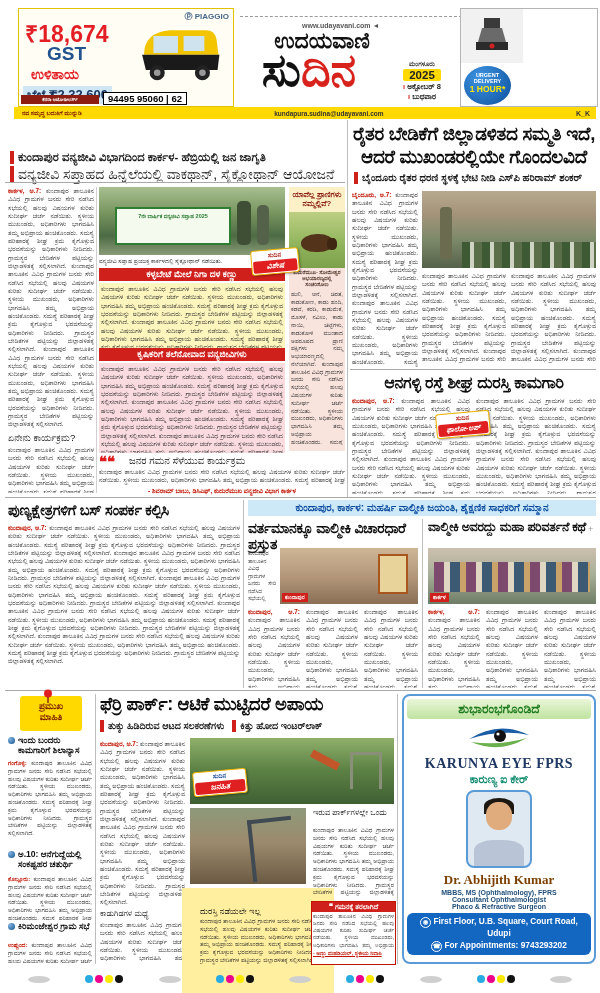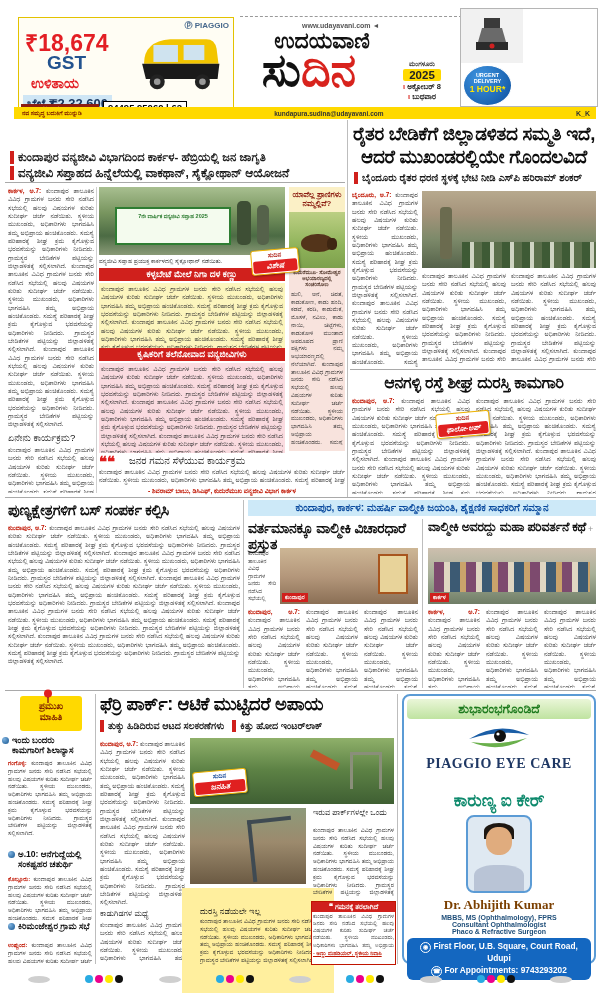--- a/index.html
+++ b/index.html
@@ -31,21 +31,21 @@
   .cmyk{display:flex;gap:2px}
   .cmyk i{width:8px;height:8px;border-radius:50%;display:block}
   .greydot{width:22px;height:7px;background:#cfcfcf;border-radius:50%}
   .serif{font-family:"Liberation Serif",serif}
 </style>
 </head>
 <body>
 
 <div id="page">
 
-  <div class="abs" style="left:18px;top:17px;width:214px;height:97px;border:1px solid #e3c200;background:#fffdf4">
+  <div class="abs" style="left:18px;top:8px;width:214px;height:97px;border:1px solid #e3c200;background:#fffdf4">
     <div class="abs" style="right:4px;top:2px;font-size:8px;font-weight:bold;color:#47688c">
       <span>ⓟ</span>
       <span>PIAGGIO</span>
     </div>
     <div class="abs" style="left:6px;top:8px;font-size:23px;font-weight:900;color:#e31e24">₹18,674</div>
     <div class="abs" style="left:28px;top:34px;font-size:19px;font-weight:900;color:#23538f">GST</div>
     <div class="abs" style="left:12px;top:57px;font-size:14px;font-weight:900;color:#e31e24">ಉಳಿತಾಯ</div>
     <div class="abs" style="left:4px;top:77px;background:#cfe6f5;color:#17355e;font-size:13px;font-weight:900;padding:1px 4px">ಬೆಲೆ ₹2,32,600</div>
     <div class="abs" style="right:2px;top:10px;width:108px;height:66px">
       <svg width="108" height="66" viewBox="0 0 110 70">
@@ -106,21 +106,21 @@
     <span style="font-size:7px;font-weight:900;color:#333;margin-right:6px">K_K</span>
   </div>
 
   <div class="abs" style="left:10px;top:151px;width:330px">
     <div class="bullets" style="margin-bottom:2px">
       <span class="bar"></span>
       <span style="font-size:11.5px;font-weight:700">ಕುಂದಾಪುರ ವನ್ಯಜೀವಿ ವಿಭಾಗದಿಂದ ಕಾರ್ಕಳ- ಹೆಬ್ರಿಯಲ್ಲಿ ಜನ ಜಾಗೃತಿ</span>
     </div>
     <div class="bullets">
       <span class="bar"></span>
-      <span style="font-size:12px;font-weight:700">ವನ್ಯಜೀವಿ ಸಪ್ತಾಹದ ಹಿನ್ನೆಲೆಯಲ್ಲಿ ವಾಕಥಾನ್, ಸೈಕ್ಲೋಥಾನ್ ಆಯೋಜನೆ</span>
+      <span style="font-size:14px;font-weight:400">ವನ್ಯಜೀವಿ ಸಪ್ತಾಹದ ಹಿನ್ನೆಲೆಯಲ್ಲಿ ವಾಕಥಾನ್, ಸೈಕ್ಲೋಥಾನ್ ಆಯೋಜನೆ</span>
     </div>
   </div>
   <div class="hl" style="left:5px;top:182px;width:340px"></div>
 
   <div class="abs bod" style="left:8px;top:187px;width:86px;height:306px">
     <span class="dl">ಕಾರ್ಕಳ, ಅ.7:</span>
     <span>ಕುಂದಾಪುರ ತಾಲೂಕಿನ ವಿವಿಧ ಗ್ರಾಮಗಳ ಜನರು ಸೇರಿ ನಡೆಸಿದ ಸಭೆಯಲ್ಲಿ ಹಲವು ವಿಷಯಗಳ ಕುರಿತು ಸುದೀರ್ಘ ಚರ್ಚೆ ನಡೆಯಿತು. ಸ್ಥಳೀಯ ಮುಖಂಡರು, ಅಧಿಕಾರಿಗಳು ಭಾಗವಹಿಸಿ ತಮ್ಮ ಅಭಿಪ್ರಾಯ ಹಂಚಿಕೊಂಡರು. ಸಮಸ್ಯೆ ಪರಿಹಾರಕ್ಕೆ ಶೀಘ್ರ ಕ್ರಮ ಕೈಗೊಳ್ಳುವ ಭರವಸೆಯನ್ನು ಅಧಿಕಾರಿಗಳು ನೀಡಿದರು. ಗ್ರಾಮಸ್ಥರ ಬೇಡಿಕೆಗಳ ಪಟ್ಟಿಯನ್ನು ಜಿಲ್ಲಾಡಳಿತಕ್ಕೆ ಸಲ್ಲಿಸಲಾಗಿದೆ. ಕುಂದಾಪುರ ತಾಲೂಕಿನ ವಿವಿಧ ಗ್ರಾಮಗಳ ಜನರು ಸೇರಿ ನಡೆಸಿದ ಸಭೆಯಲ್ಲಿ ಹಲವು ವಿಷಯಗಳ ಕುರಿತು ಸುದೀರ್ಘ ಚರ್ಚೆ ನಡೆಯಿತು. ಸ್ಥಳೀಯ ಮುಖಂಡರು, ಅಧಿಕಾರಿಗಳು ಭಾಗವಹಿಸಿ ತಮ್ಮ ಅಭಿಪ್ರಾಯ ಹಂಚಿಕೊಂಡರು. ಸಮಸ್ಯೆ ಪರಿಹಾರಕ್ಕೆ ಶೀಘ್ರ ಕ್ರಮ ಕೈಗೊಳ್ಳುವ ಭರವಸೆಯನ್ನು ಅಧಿಕಾರಿಗಳು ನೀಡಿದರು. ಗ್ರಾಮಸ್ಥರ ಬೇಡಿಕೆಗಳ ಪಟ್ಟಿಯನ್ನು ಜಿಲ್ಲಾಡಳಿತಕ್ಕೆ ಸಲ್ಲಿಸಲಾಗಿದೆ. ಕುಂದಾಪುರ ತಾಲೂಕಿನ ವಿವಿಧ ಗ್ರಾಮಗಳ ಜನರು ಸೇರಿ ನಡೆಸಿದ ಸಭೆಯಲ್ಲಿ ಹಲವು ವಿಷಯಗಳ ಕುರಿತು ಸುದೀರ್ಘ ಚರ್ಚೆ ನಡೆಯಿತು. ಸ್ಥಳೀಯ ಮುಖಂಡರು, ಅಧಿಕಾರಿಗಳು ಭಾಗವಹಿಸಿ ತಮ್ಮ ಅಭಿಪ್ರಾಯ ಹಂಚಿಕೊಂಡರು. ಸಮಸ್ಯೆ ಪರಿಹಾರಕ್ಕೆ ಶೀಘ್ರ ಕ್ರಮ ಕೈಗೊಳ್ಳುವ ಭರವಸೆಯನ್ನು ಅಧಿಕಾರಿಗಳು ನೀಡಿದರು. ಗ್ರಾಮಸ್ಥರ ಬೇಡಿಕೆಗಳ ಪಟ್ಟಿಯನ್ನು ಜಿಲ್ಲಾಡಳಿತಕ್ಕೆ ಸಲ್ಲಿಸಲಾಗಿದೆ.</span>
     <div class="subh" style="font-size:9.5px;margin:3px 0 2px">ಏನೇನು ಕಾರ್ಯಕ್ರಮ?</div>
     <span>ಕುಂದಾಪುರ ತಾಲೂಕಿನ ವಿವಿಧ ಗ್ರಾಮಗಳ ಜನರು ಸೇರಿ ನಡೆಸಿದ ಸಭೆಯಲ್ಲಿ ಹಲವು ವಿಷಯಗಳ ಕುರಿತು ಸುದೀರ್ಘ ಚರ್ಚೆ ನಡೆಯಿತು. ಸ್ಥಳೀಯ ಮುಖಂಡರು, ಅಧಿಕಾರಿಗಳು ಭಾಗವಹಿಸಿ ತಮ್ಮ ಅಭಿಪ್ರಾಯ ಹಂಚಿಕೊಂಡರು. ಸಮಸ್ಯೆ ಪರಿಹಾರಕ್ಕೆ ಶೀಘ್ರ ಕ್ರಮ ಕೈಗೊಳ್ಳುವ ಭರವಸೆಯನ್ನು ಅಧಿಕಾರಿಗಳು ನೀಡಿದರು. ಗ್ರಾಮಸ್ಥರ ಬೇಡಿಕೆಗಳ ಪಟ್ಟಿಯನ್ನು ಜಿಲ್ಲಾಡಳಿತಕ್ಕೆ ಸಲ್ಲಿಸಲಾಗಿದೆ. ಕುಂದಾಪುರ ತಾಲೂಕಿನ ವಿವಿಧ ಗ್ರಾಮಗಳ ಜನರು ಸೇರಿ ನಡೆಸಿದ ಸಭೆಯಲ್ಲಿ ಹಲವು ವಿಷಯಗಳ ಕುರಿತು ಸುದೀರ್ಘ ಚರ್ಚೆ ನಡೆಯಿತು. ಸ್ಥಳೀಯ ಮುಖಂಡರು, ಅಧಿಕಾರಿಗಳು ಭಾಗವಹಿಸಿ ತಮ್ಮ ಅಭಿಪ್ರಾಯ ಹಂಚಿಕೊಂಡರು. ಸಮಸ್ಯೆ ಪರಿಹಾರಕ್ಕೆ ಶೀಘ್ರ ಕ್ರಮ ಕೈಗೊಳ್ಳುವ ಭರವಸೆಯನ್ನು ಅಧಿಕಾರಿಗಳು ನೀಡಿದರು. ಗ್ರಾಮಸ್ಥರ ಬೇಡಿಕೆಗಳ ಪಟ್ಟಿಯನ್ನು ಜಿಲ್ಲಾಡಳಿತಕ್ಕೆ ಸಲ್ಲಿಸಲಾಗಿದೆ. ಕುಂದಾಪುರ ತಾಲೂಕಿನ ವಿವಿಧ ಗ್ರಾಮಗಳ ಜನರು ಸೇರಿ ನಡೆಸಿದ ಸಭೆಯಲ್ಲಿ ಹಲವು ವಿಷಯಗಳ ಕುರಿತು ಸುದೀರ್ಘ ಚರ್ಚೆ ನಡೆಯಿತು. ಸ್ಥಳೀಯ ಮುಖಂಡರು, ಅಧಿಕಾರಿಗಳು ಭಾಗವಹಿಸಿ ತಮ್ಮ ಅಭಿಪ್ರಾಯ ಹಂಚಿಕೊಂಡರು. ಸಮಸ್ಯೆ ಪರಿಹಾರಕ್ಕೆ ಶೀಘ್ರ ಕ್ರಮ ಕೈಗೊಳ್ಳುವ ಭರವಸೆಯನ್ನು ಅಧಿಕಾರಿಗಳು ನೀಡಿದರು. ಗ್ರಾಮಸ್ಥರ ಬೇಡಿಕೆಗಳ ಪಟ್ಟಿಯನ್ನು ಜಿಲ್ಲಾಡಳಿತಕ್ಕೆ ಸಲ್ಲಿಸಲಾಗಿದೆ.</span>
   </div>
@@ -257,21 +257,21 @@
     <svg width="12" height="14" viewBox="0 0 12 14">
       <circle cx="6" cy="4.5" r="4" fill="#e02020"></circle>
       <rect x="5.3" y="8" width="1.4" height="6" fill="#8a1a12"></rect>
     </svg>
   </div>
   <div class="abs" style="left:20px;top:696px;width:62px;height:30px;background:#ffd900;border-radius:3px;text-align:center;padding-top:5px">
     <div style="font-size:9px;font-weight:900;color:#7a1a00">ಪ್ರಮುಖ</div>
     <div style="font-size:9px;font-weight:900;color:#7a1a00">ಮಾಹಿತಿ</div>
   </div>
 
-  <div class="abs btitle" style="left:2px;top:736px;width:84px">
+  <div class="abs btitle" style="left:8px;top:736px;width:84px">
     <span class="blt"></span>
     <span>ಇಂದು ಬಂದರು ಕಾಮಗಾರಿಗೆ ಶಿಲಾನ್ಯಾಸ</span>
   </div>
   <div class="abs bod" style="left:8px;top:760px;width:84px;height:86px;font-size:6px">
     <span class="dl">ಗಂಗೊಳ್ಳಿ:</span>
     <span>ಕುಂದಾಪುರ ತಾಲೂಕಿನ ವಿವಿಧ ಗ್ರಾಮಗಳ ಜನರು ಸೇರಿ ನಡೆಸಿದ ಸಭೆಯಲ್ಲಿ ಹಲವು ವಿಷಯಗಳ ಕುರಿತು ಸುದೀರ್ಘ ಚರ್ಚೆ ನಡೆಯಿತು. ಸ್ಥಳೀಯ ಮುಖಂಡರು, ಅಧಿಕಾರಿಗಳು ಭಾಗವಹಿಸಿ ತಮ್ಮ ಅಭಿಪ್ರಾಯ ಹಂಚಿಕೊಂಡರು. ಸಮಸ್ಯೆ ಪರಿಹಾರಕ್ಕೆ ಶೀಘ್ರ ಕ್ರಮ ಕೈಗೊಳ್ಳುವ ಭರವಸೆಯನ್ನು ಅಧಿಕಾರಿಗಳು ನೀಡಿದರು. ಗ್ರಾಮಸ್ಥರ ಬೇಡಿಕೆಗಳ ಪಟ್ಟಿಯನ್ನು ಜಿಲ್ಲಾಡಳಿತಕ್ಕೆ ಸಲ್ಲಿಸಲಾಗಿದೆ.</span>
   </div>
   <div class="abs btitle" style="left:8px;top:850px;width:84px">
     <span class="blt"></span>
     <span>ಅ.10: ಆನೆಗುದ್ದೆಯಲ್ಲಿ ಸಂಕಷ್ಟಹರ ಚತುರ್ಥಿ</span>
@@ -346,22 +346,22 @@
     <div style="background:linear-gradient(180deg,#eaf6d8,#bfe3a0);border-radius:4px;color:#1d7a1d;
                 font-size:12.5px;font-weight:900;line-height:20px;height:20px">ಶುಭಾರಂಭಗೊಂಡಿದೆ</div>
     <div style="margin:3px auto 0">
       <svg width="72" height="30" viewBox="0 0 72 30">
         <path d="M6 17 Q36 -2 66 13 Q38 7 6 17 Z" fill="#1b5ea6"></path>
         <path d="M8 20 Q36 32 64 16 Q37 24 8 20 Z" fill="#6ab04c"></path>
         <circle cx="37" cy="14" r="6" fill="#111"></circle>
         <circle cx="35" cy="12" r="1.6" fill="#fff"></circle>
       </svg>
     </div>
-    <div class="serif" style="font-size:14px;font-weight:900;color:#1f3864;letter-spacing:.5px">PIAGGIO EYE CARE</div>
-    <div style="font-size:17px;font-weight:800;color:#0f8a6d;margin-top:19px">ಕಾರುಣ್ಯ ಐ ಕೇರ್</div>
+    <div class="serif" style="font-size:14px;font-weight:900;color:#1f3864;letter-spacing:.5px">KARUNYA EYE FPRS</div>
+    <div style="font-size:11px;font-weight:800;color:#0f8a6d;margin-top:1px">ಕಾರುಣ್ಯ ಐ ಕೇರ್</div>
     <div style="margin:4px auto;width:62px;height:74px;border:2px solid #5b9bd5;border-radius:8px;background:#dfe9f2;position:relative;overflow:hidden">
       <div style="position:absolute;left:16px;top:6px;width:30px;height:16px;background:#1d1712;border-radius:50% 50% 0 0"></div>
       <div style="position:absolute;left:18px;top:10px;width:26px;height:28px;background:#e0ac7e;border-radius:45%"></div>
       <div style="position:absolute;left:6px;bottom:0;width:50px;height:26px;background:#b9c4d6;border-radius:40% 40% 0 0"></div>
     </div>
     <div class="serif" style="font-size:13px;font-weight:900;color:#7b3f00">Dr. Abhijith Kumar</div>
     <div style="font-size:7px;font-weight:800;color:#1f4e79;margin-top:1px">MBBS, MS (Ophthalmology), FPRS</div>
     <div style="font-size:7px;font-weight:800;color:#1f4e79">Consultant Ophthalmologist</div>
     <div style="font-size:7px;font-weight:800;color:#1f4e79">Phaco &amp; Refractive Surgeon</div>
     <div style="background:#1467c0;border-radius:6px;margin-top:3px;padding:3px 2px;color:#fff">

